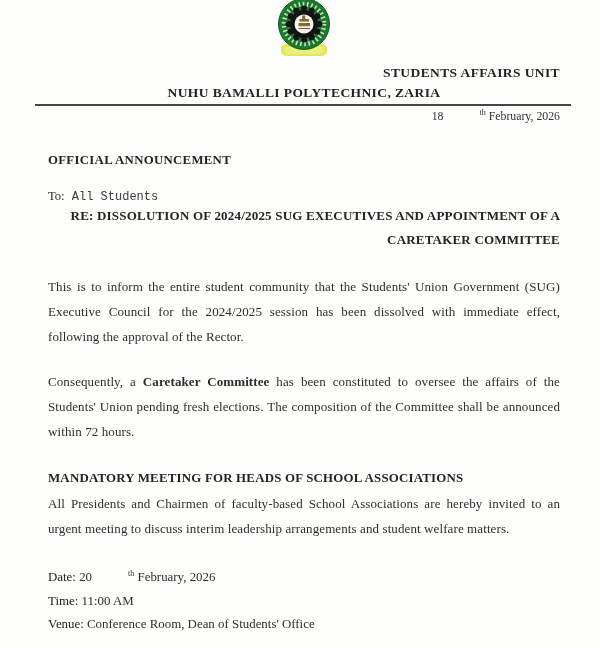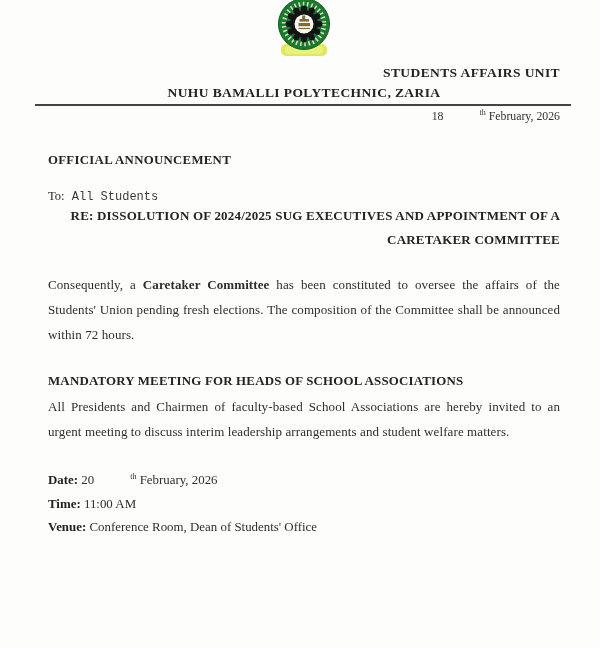--- a/index.html
+++ b/index.html
@@ -22,21 +22,21 @@
   .to-line{margin-top:21px;font-size:12.6px;}
   .to-line .lbl{font-weight:normal;}
   .to-line .val{font-family:Liberation Mono, monospace;font-size:12px;color:#3a3a3a;}
   .subject{text-align:right;font-weight:bold;font-size:13px;line-height:24px;letter-spacing:.2px;color:#242424;}
   .para{font-size:13px;line-height:25px;text-align:justify;color:#2e2e2e;letter-spacing:.1px;}
   .p1{margin-top:22px;}
   .p2{margin-top:20px;}
   .section-h{font-weight:bold;font-size:12.9px;margin-top:27px;letter-spacing:.2px;color:#242424;}
   .p3{margin-top:5px;}
   .details{margin-top:25px;font-size:12.9px;line-height:23.5px;color:#2e2e2e;}
-  .details .lbl{font-weight:bold;color:#222;}
+  .details .lbl{font-weight:normal;color:#222;}
 </style>
 </head>
 <body>
 
 <div class="page">
 
   <div class="header">
     <div class="logo-wrap">
       <svg width="72" height="60" viewBox="0 0 70 60">
 
@@ -80,20 +80,21 @@
 
   <div class="official">OFFICIAL ANNOUNCEMENT</div>
 
   <div class="to-line"><span class="lbl">To:</span><span class="val"> All Students</span></div>
 
   <div class="subject">
     <div>RE: DISSOLUTION OF 2024/2025 SUG EXECUTIVES AND APPOINTMENT OF A</div>
     <div>CARETAKER COMMITTEE</div>
   </div>
 
+  <div class="para p1">This is to inform the entire student community that the Students' Union Government (SUG) Executive Council for the 2024/2025 session has been dissolved with immediate effect, following the approval of the Rector.</div>
 
   <div class="para p2"><span>Consequently, a </span><b>Caretaker Committee</b><span> has been constituted to oversee the affairs of the Students' Union pending fresh elections. The composition of the Committee shall be announced within 72 hours.</span></div>
 
   <div class="section-h">MANDATORY MEETING FOR HEADS OF SCHOOL ASSOCIATIONS</div>
 
   <div class="para p3">All Presidents and Chairmen of faculty-based School Associations are hereby invited to an urgent meeting to discuss interim leadership arrangements and student welfare matters.</div>
 
   <div class="details">
     <div><span class="lbl">Date:</span> <span>20</span><sup>th</sup><span> February, 2026</span></div>
     <div><span class="lbl">Time:</span><span> 11:00 AM</span></div>

